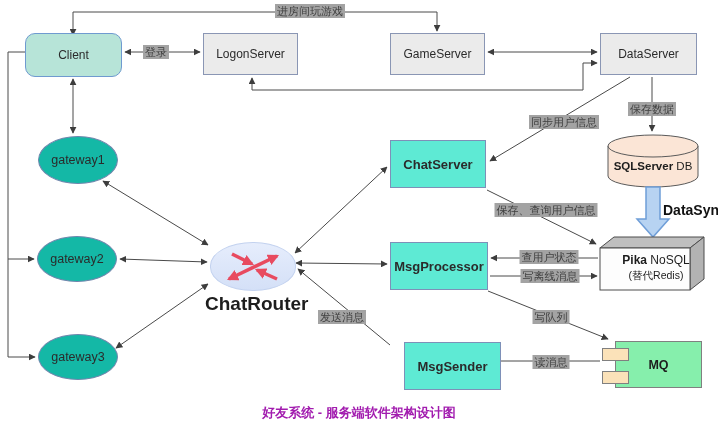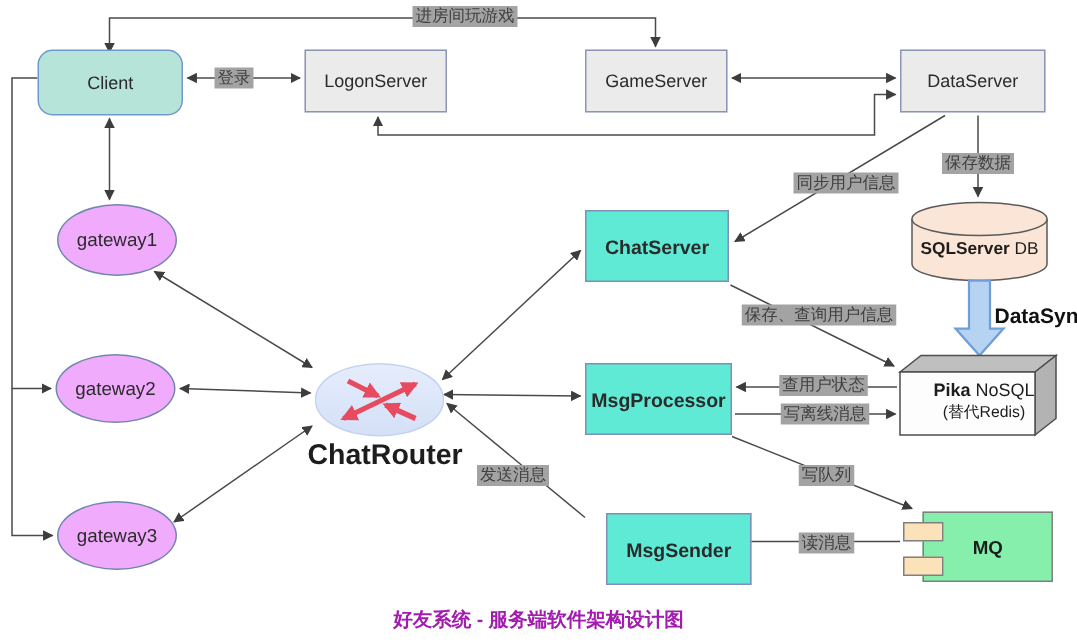--- a/index.html
+++ b/index.html
@@ -8,21 +8,21 @@
     font-family:"Liberation Sans", sans-serif;color:#2b2b2b;
   }
   .layer{position:absolute;left:0;top:0;}
   .node{
     position:absolute;display:flex;align-items:center;justify-content:center;
     box-sizing:border-box;font-size:12px;color:#2b2b2b;z-index:2;text-align:center;
   }
   .rectnode{background:#ebebeb;border:1px solid #8a96b4;}
   .client{background:#b7e4d8;border:1px solid #6f9ad0;border-radius:10px;}
   .bluebox{background:#5eead4;border:1px solid #7e90b8;font-weight:bold;font-size:13px;}
-  .ellipse{background:#f0abfc;border:1px solid #7186ad;border-radius:50%;font-size:12.5px;}
+  .ellipse{background:#14b8a6;border:1px solid #7186ad;border-radius:50%;font-size:12.5px;}
   .router{
     background:linear-gradient(#e6edfc,#d4e0f7);border:1px solid #c3d2ef;
     border-radius:50% / 48%;z-index:2;position:absolute;
   }
   .edge-label{
     position:absolute;z-index:3;font-size:11px;color:#404040;background:#a3a3a3;
     padding:0 2px;white-space:nowrap;transform:translateX(-50%);line-height:14px;
   }
   .plain-label{position:absolute;z-index:3;white-space:nowrap;}
   .bold{font-weight:bold;}

